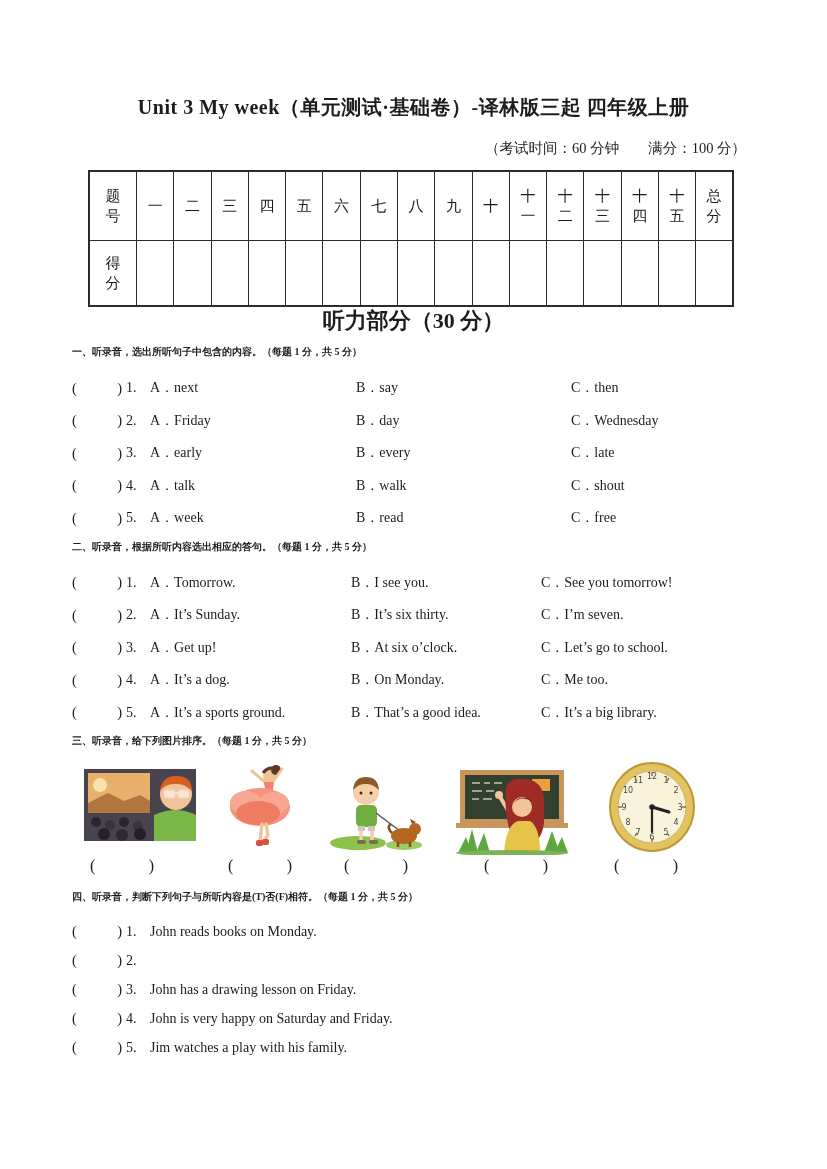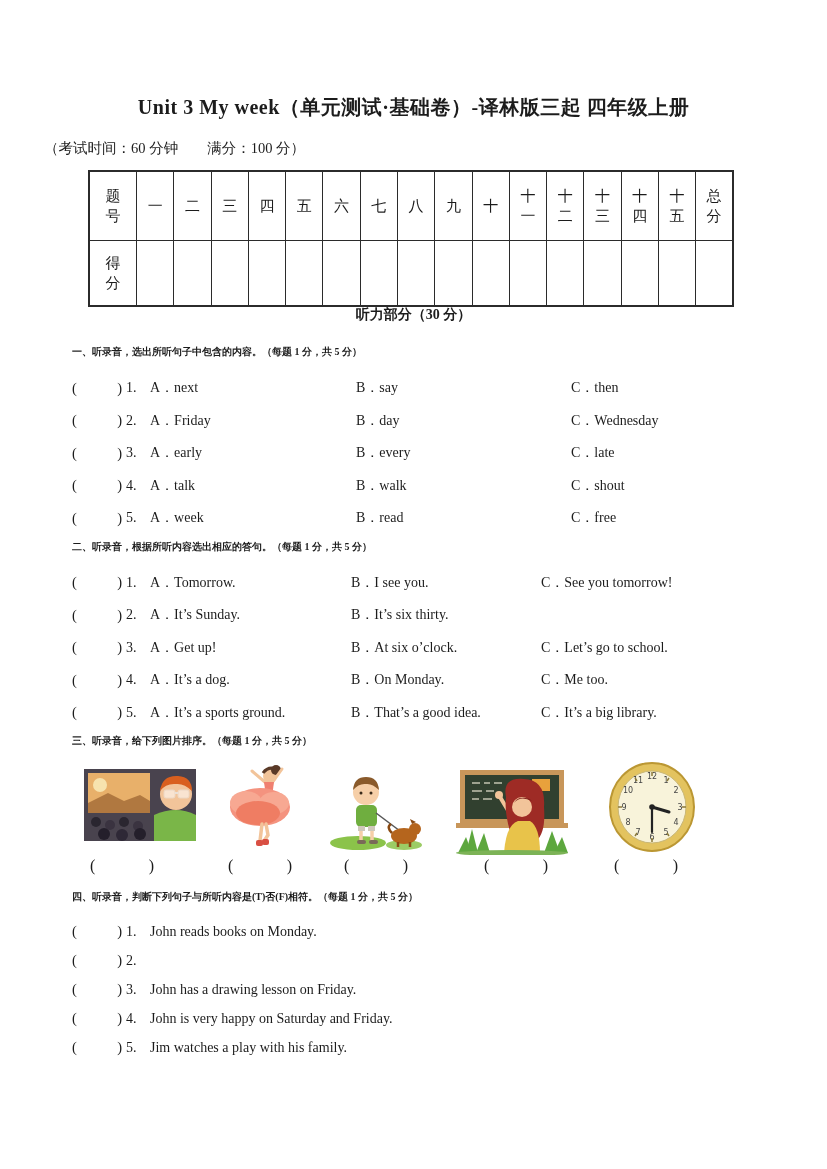--- a/index.html
+++ b/index.html
@@ -1,33 +1,33 @@
 <!DOCTYPE html>
 <html><head>
 <meta charset="utf-8">
 <style>
   html,body{margin:0;padding:0;background:#ffffff;}
   .page{position:relative;width:827px;height:1169px;background:#fff;overflow:hidden;
         font-family:"Liberation Serif","DejaVu Serif",serif;color:#1c1c1c;}
   .title{position:absolute;top:94px;left:0;width:827px;text-align:center;
          font-size:20px;font-weight:bold;letter-spacing:.5px;}
-  .subtitle{position:absolute;top:139px;left:0;width:746px;text-align:left;font-size:14.5px;padding-left:44px;}
+  .subtitle{position:absolute;top:139px;left:0;width:746px;text-align:right;font-size:14.5px;}
 
   
   .score-table{position:absolute;top:170px;left:88px;width:646px;border-collapse:collapse;
                table-layout:fixed;border:2px solid #2b2b2b;}
   .score-table td{border:1px solid #2b2b2b;text-align:center;vertical-align:middle;
                   font-size:15px;padding:0;}
   .score-table .vlabel{width:46px;}
   .score-table .hrow td{height:68px;}
   .score-table .srow td{height:64px;}
   .score-table td div{line-height:1.35;}
 
   .part-title{position:absolute;top:306px;left:0;width:827px;text-align:center;
-              font-size:14px;font-weight:bold;}
+              font-size:22px;font-weight:bold;}
 
   .content{position:absolute;top:336px;left:72px;width:690px;}
   .sec-heading{font-size:10px;font-weight:bold;line-height:24px;margin:0 0 8px 0;}
   #sec0 .sec-heading{margin-top:4px;}
 
   .item-row{display:grid;align-items:center;height:32.5px;font-size:14px;}
   .row-c0{grid-template-columns:52px 26px 206px 215px auto;}
   .row-c1{grid-template-columns:52px 26px 201px 190px auto;}
   .row-tf{grid-template-columns:52px 26px auto;height:29px;}
   .blank{display:inline-flex;justify-content:space-between;width:50px;font-size:14.5px;}
@@ -209,20 +209,21 @@
             <span class="opt">C．See you tomorrow!</span>
           </div>
           <div class="item-row row-c1">
             <span class="blank">
               <span>(</span>
               <span>)</span>
             </span>
             <span class="num">2.</span>
             <span class="opt">A．It’s Sunday.</span>
             <span class="opt">B．It’s six thirty.</span>
+            <span class="opt">C．I’m seven.</span>
           </div>
           <div class="item-row row-c1">
             <span class="blank">
               <span>(</span>
               <span>)</span>
             </span>
             <span class="num">3.</span>
             <span class="opt">A．Get up!</span>
             <span class="opt">B．At six o’clock.</span>
             <span class="opt">C．Let’s go to school.</span>

